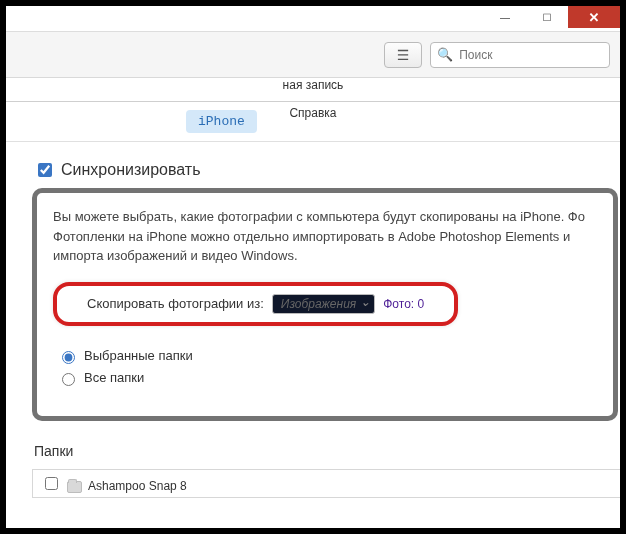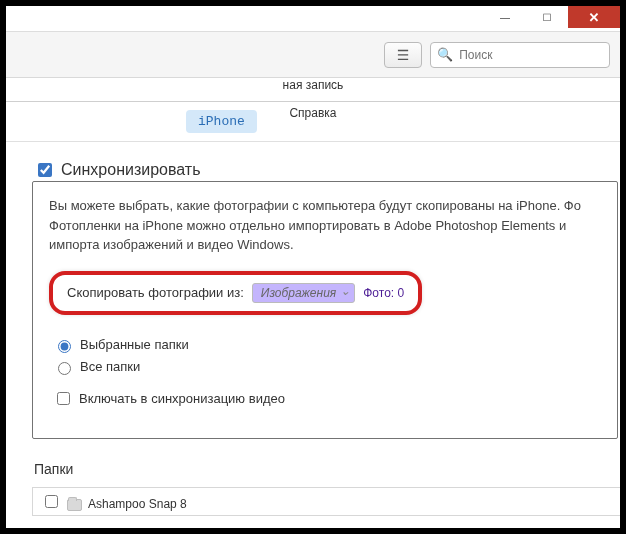--- a/index.html
+++ b/index.html
@@ -87,44 +87,44 @@
     font-family:Liberation Mono, monospace;
   }
   .content {
     padding:0 0 0 26px;
     position:relative;
     height: calc(100% - 26px - 46px - 24px - 40px);
     overflow:hidden;
   }
   .sync-head {
     display:flex; align-items:center; gap:6px;
-    margin:18px 0 1px 2px;
+    margin:18px 0 8px 2px;
   }
   .sync-head input { width:14px; height:14px; accent-color:#3a76c4; }
   .sync-title { font-size:16px; color:#333; }
   .panel {
-    border:1px solid #737373;
-    border-radius:2px;
+    border:5px solid #737373;
+    border-radius:10px;
     padding:14px 16px 18px 16px;
     margin-right:-2px;
     width: calc(100% - 2px);
     background:#fff;
   }
   .desc { color:#444; font-size:13px; line-height:1.5; margin:0 0 16px 0; }
   .highlight {
     border:4px solid #d31f1f;
     border-radius:16px;
-    padding:8px 14px;
+    padding:8px 30px;
     display:inline-flex; align-items:center; gap:8px;
     box-shadow:0 0 4px rgba(0,0,0,.12);
   }
   .sel-label { font-size:13px; color:#333; }
   .combo {
     border:1px solid #bbb; border-radius:3px;
-    background:#c4b5fd;
+    background:#0f172a;
     padding:2px 18px 2px 8px;
     font-size:12px; color:#666;
     position:relative; font-style:italic;
   }
   .combo::after {
     content:"⌄";
     position:absolute; right:4px; top:0; font-size:12px; color:#888;
   }
   .muted { color:#4c1d95; font-size:12px; }
   .radios { margin:22px 0 12px 4px; }
@@ -215,24 +215,20 @@
 
       <div class="radios">
         <label class="radio-row">
           <input type="radio" name="fmode" checked="" style="">
           <span>Выбранные папки</span>
         </label>
         <label class="radio-row">
           <input type="radio" name="fmode" style="">
           <span>Все папки</span>
         </label>
-        <label class="check-row" style="margin-top:14px">
-          <input type="checkbox" style="">
-          <span>Включать в синхронизацию видео</span>
-        </label>
       </div>
     </div>
 
     <div class="section-h">Папки</div>
 
     <div class="folder-list">
       <div class="folder-row">
         <input type="checkbox" style="">
         <span class="folder-ico"></span>
         <span>Ashampoo Snap 8</span>

